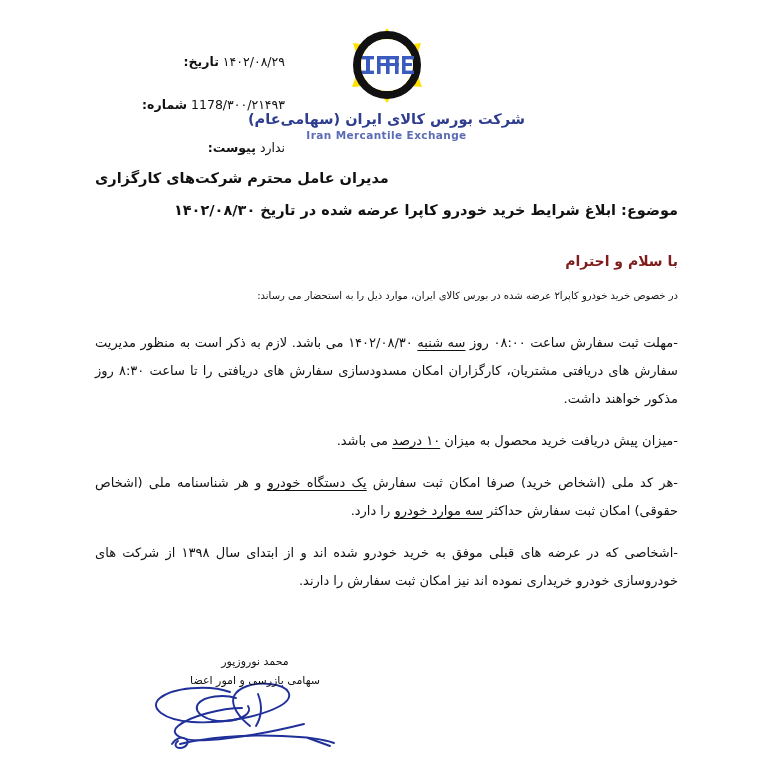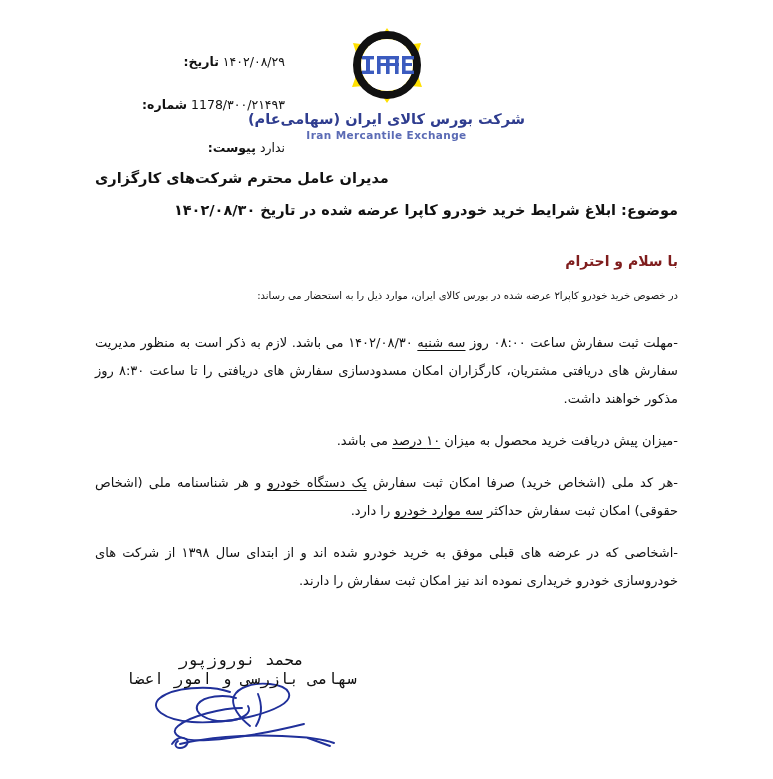--- a/index.html
+++ b/index.html
@@ -151,28 +151,27 @@
     top: 652px;
     right: auto;
     left: 120px;
     width: 260px;
     height: 110px;
     direction: rtl;
   }
   .sig-text {
     position: absolute;
     top: 0;
-    right: 14px;
+    right: 0;
     width: 250px;
     text-align: center;
-    font-size: 16px;
+    font-size: 11px;
     line-height: 19px;
     color: #111;
     z-index: 2;
-    font-family: Liberation Mono, monospace;
   }
   .sig-name { display: block; font-weight: 500; }
   .sig-role { display: block; font-weight: 500; }
   .sig-draw {
     position: absolute;
     top: 12px;
     left: -8px;
     width: 265px;
     height: 95px;
     z-index: 1;

